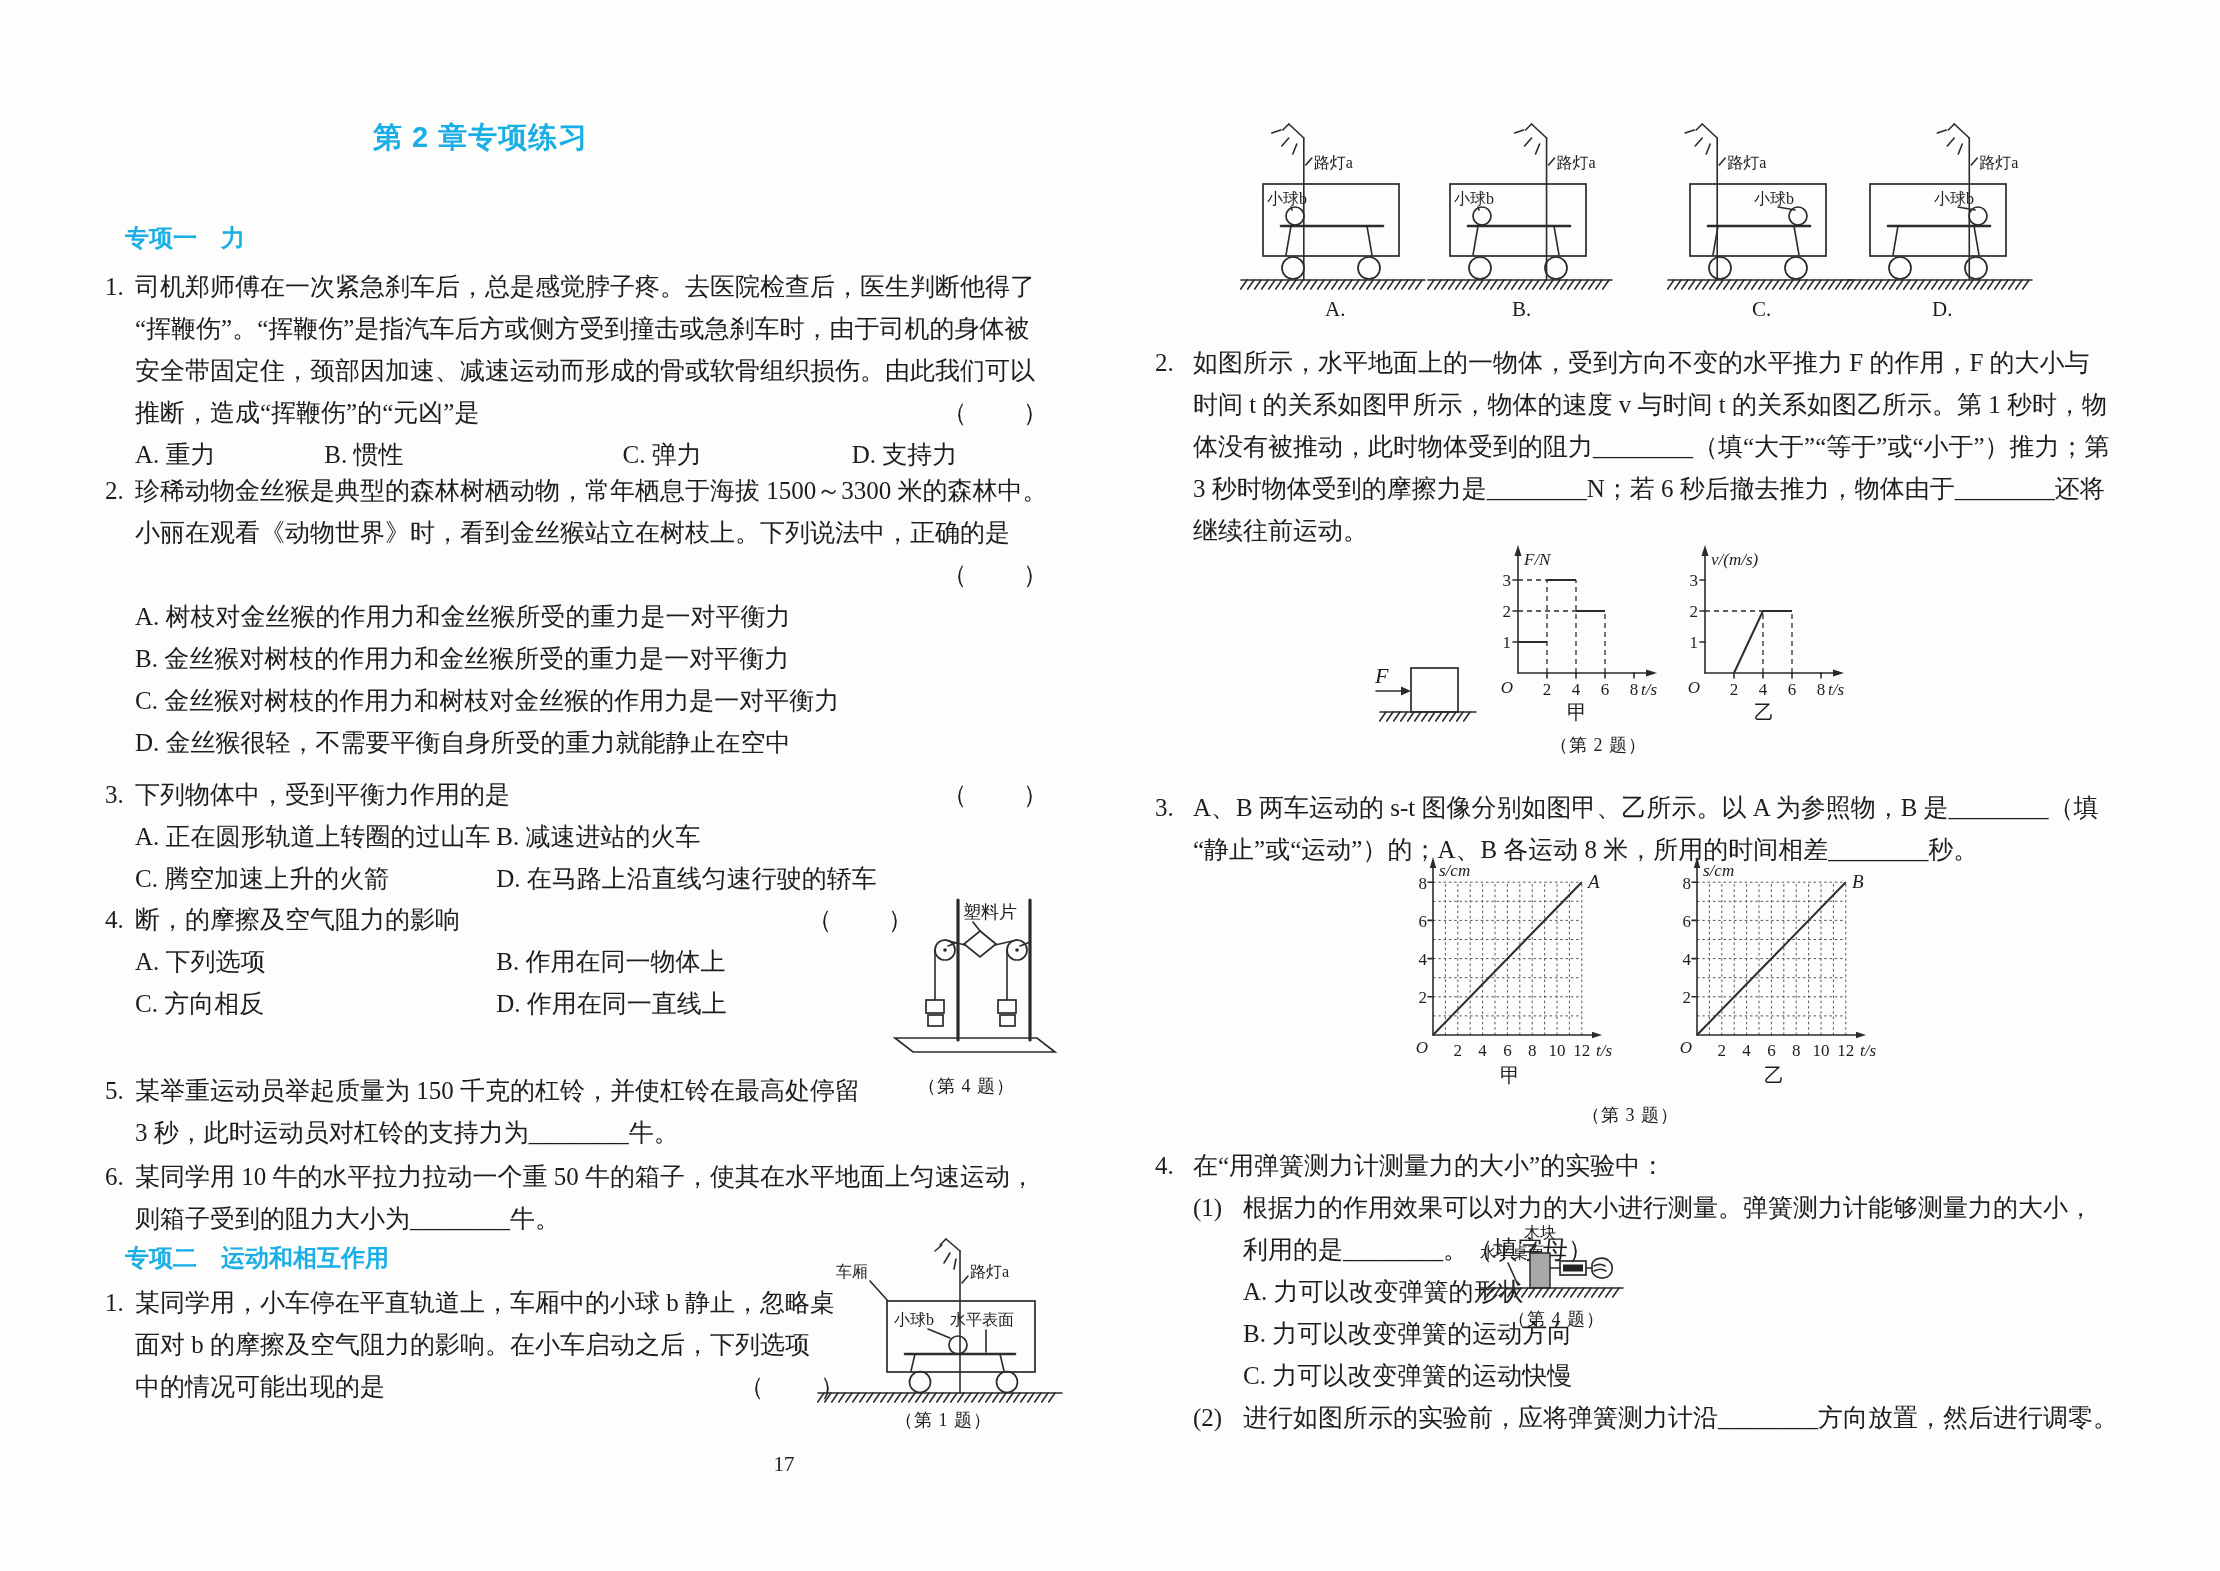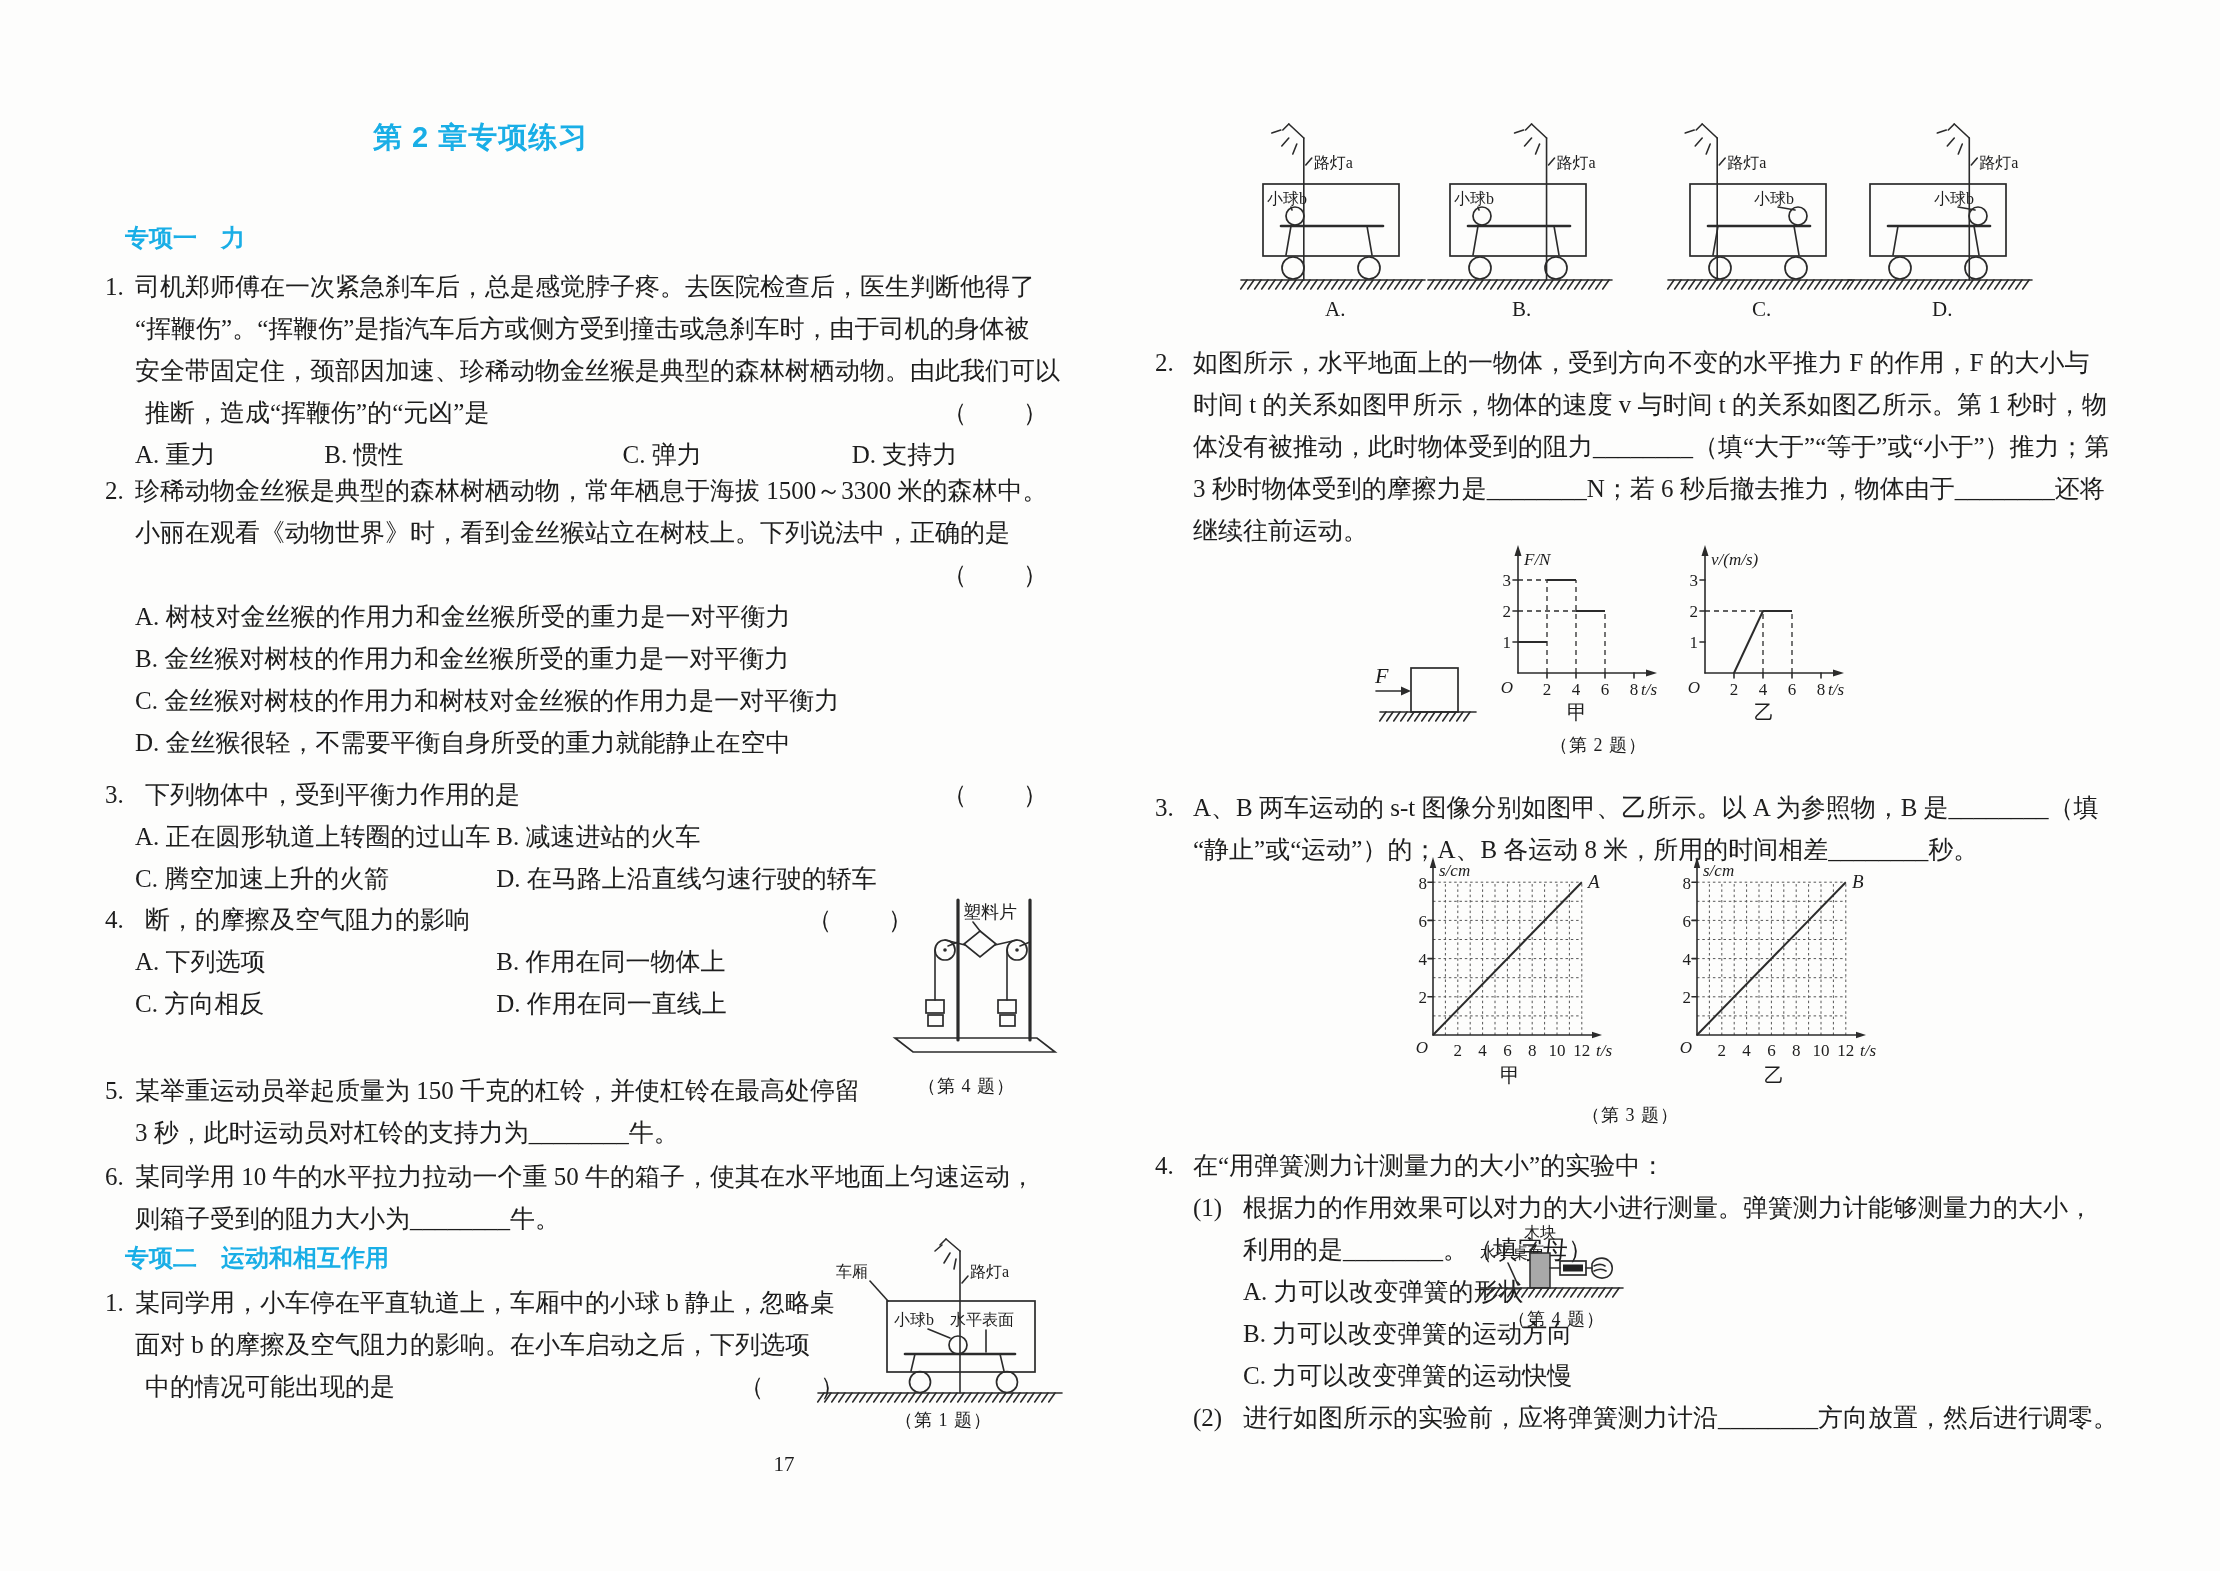--- a/index.html
+++ b/index.html
@@ -9,21 +9,21 @@
   .doc-title{position:absolute;left:373px;top:118px;
         font-family:"Liberation Sans","DejaVu Sans",sans-serif;
         font-weight:700;font-size:29px;letter-spacing:1px;color:#19aee6;}
   .sec-head{position:absolute;left:125px;
         font-family:"Liberation Sans","DejaVu Sans",sans-serif;
         font-weight:700;font-size:24px;color:#19aee6;}
   .q{position:absolute;line-height:42px;}
   .q .num{position:absolute;left:-30px;top:0;}
   .q.rcol .num{left:-38px;}
   .ln{height:42px;white-space:nowrap;}
-  .ln.pr{display:flex;justify-content:space-between;margin-left:10px;}
+  .ln.pr{display:flex;justify-content:space-between;}
   .paren{letter-spacing:2px;}
   .o{display:inline-block;}
   .tag{display:inline-block;width:50px;}
   .ind{padding-left:50px;}
   .cap{position:absolute;font-size:18px;text-align:left;letter-spacing:1px;}
   .page-num{position:absolute;left:762px;top:1452px;width:44px;text-align:center;font-size:21px;}
   .fig{position:absolute;overflow:visible;}
   .fig text{font-family:"Liberation Serif","DejaVu Serif",serif;fill:#1d1d1d;}
   .s{stroke:#2b2b2b;stroke-width:1.6;fill:none;stroke-linecap:round;}
   .th{stroke-width:2.6;}
@@ -45,21 +45,21 @@
 
 <div id="page">
 
   <div class="doc-title">第 2 章专项练习</div>
   <div class="sec-head" style="top:222px">专项一　力</div>
 
   <div class="q" style="left:135px;top:266px;width:915px">
     <span class="num">1.</span>
     <div class="ln">司机郑师傅在一次紧急刹车后，总是感觉脖子疼。去医院检查后，医生判断他得了</div>
     <div class="ln">“挥鞭伤”。“挥鞭伤”是指汽车后方或侧方受到撞击或急刹车时，由于司机的身体被</div>
-    <div class="ln">安全带固定住，颈部因加速、珍稀动物金丝猴是典型的森林树栖动物。由此我们可以</div>
+    <div class="ln">安全带固定住，颈部因加速、减速运动而形成的骨或软骨组织损伤。由此我们可以</div>
     <div class="ln pr">
       <span>推断，造成“挥鞭伤”的“元凶”是</span>
       <span class="paren">（　　）</span>
     </div>
     <div class="ln">
       <span class="o" style="width:183px">A. 重力</span>
       <span class="o" style="width:292px">B. 惯性</span>
       <span class="o" style="width:223px">C. 弹力</span>
       <span class="o">D. 支持力</span>
     </div>

